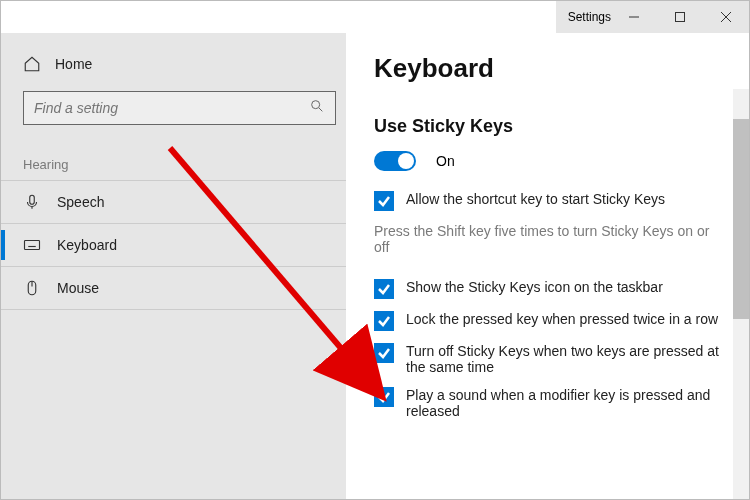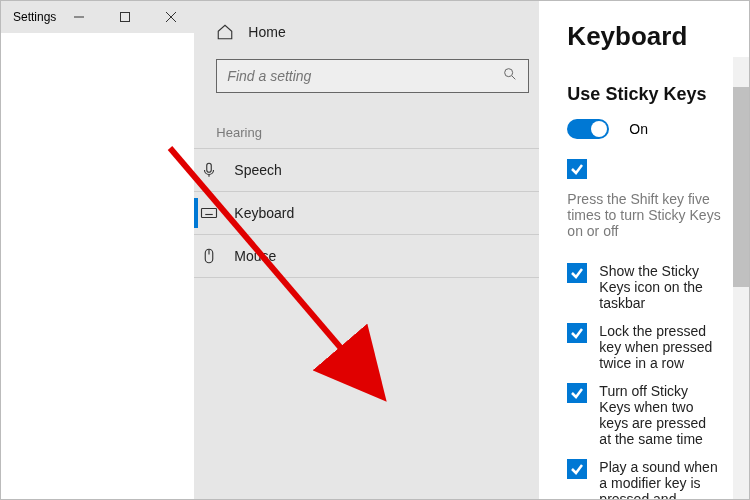--- a/index.html
+++ b/index.html
@@ -1,32 +1,32 @@
 <!DOCTYPE html>
 <html><head>
 <meta charset="utf-8">
 <style>
 * { box-sizing: border-box; margin: 0; padding: 0; }
 body { font-family: "Segoe UI", Arial, sans-serif; background: #fff; width: 750px; height: 500px; overflow: hidden; position: relative; }
-.window { width: 750px; height: 500px; display: flex; border: 1px solid #bbb; }
+.window { width: 750px; height: 500px; display: flex; flex-direction: column; border: 1px solid #bbb; align-items: flex-end; }
 .titlebar { height: 32px; display: flex; align-items: center; padding-left: 12px; font-size: 12px; background: #e6e6e6; color: #000; }
 .titlebar .spacer { flex: 1; }
 .winbtn { width: 46px; height: 32px; display: flex; align-items: center; justify-content: center; color: #555; font-size: 12px; }
 .winbtn svg { stroke: #333; }
 .body { flex: 1; display: flex; min-height: 0; }
 .sidebar { width: 345px; background: #e6e6e6; display: flex; flex-direction: column; padding-top: 12px; position: relative; }
 .home { display: flex; align-items: center; gap: 14px; padding: 10px 22px; font-size: 14px; color: #222; }
 .home svg { flex: none; }
 .searchwrap { margin: 8px 10px 16px 22px; border-radius: 7px; }
 .search { width: 100%; height: 34px; border: 1px solid #666; background: #eee; display: flex; align-items: center; padding: 0 10px; }
 .search input { flex: 1; border: none; background: transparent; outline: none; font-size: 14px; font-style: italic; color: #666; }
 .search .mag { color: #555; }
 .crumb { padding: 8px 22px 18px 22px; font-size: 14px; font-weight: 600; color: #111; }
 .group { padding: 16px 22px 8px 22px; font-size: 13px; color: #7a7a7a; }
-.navitem { display: flex; align-items: center; gap: 16px; padding: 12px 6px; font-size: 14px; color: #222; position: relative; }
+.navitem { display: flex; align-items: center; gap: 16px; padding: 12px 22px; font-size: 14px; color: #222; position: relative; }
 .navitem.active::before { content: ""; position: absolute; left: 0; top: 6px; bottom: 6px; width: 4px; background: #0078d4; }
 .navitem svg { flex: none; }
 .sep { height: 1px; background: #ccc; margin: 0 0 0 0; }
 .content { flex: 1; background: #fff; position: relative; overflow: hidden; }
 .content-inner { padding: 20px 28px 20px 28px; }
 h1 { font-size: 26px; font-weight: 600; color: #111; margin-bottom: 32px; }
 h2 { font-size: 18px; font-weight: 600; color: #111; margin-bottom: 14px; }
 .desc { font-size: 14px; color: #222; margin-bottom: 12px; }
 .toggle-row { display: flex; align-items: center; gap: 20px; margin-bottom: 20px; }
 .toggle { width: 42px; height: 20px; border-radius: 10px; background: #0078d4; position: relative; }
@@ -133,20 +133,21 @@
             </div>
           <span class="toggle-label">On</span>
         </div>
 
         <div class="check-row">
           <div class="box">
               <svg width="14" height="14" viewBox="0 0 14 14">
                 <polyline points="2,7 6,11 12,3"></polyline>
               </svg>
             </div>
+          <span>Allow the shortcut key to start Sticky Keys</span>
         </div>
         <div class="hint">Press the Shift key five times to turn Sticky Keys on or off</div>
 
         <div class="check-row">
           <div class="box">
               <svg width="14" height="14" viewBox="0 0 14 14">
                 <polyline points="2,7 6,11 12,3"></polyline>
               </svg>
             </div>
           <span>Show the Sticky Keys icon on the taskbar</span>

